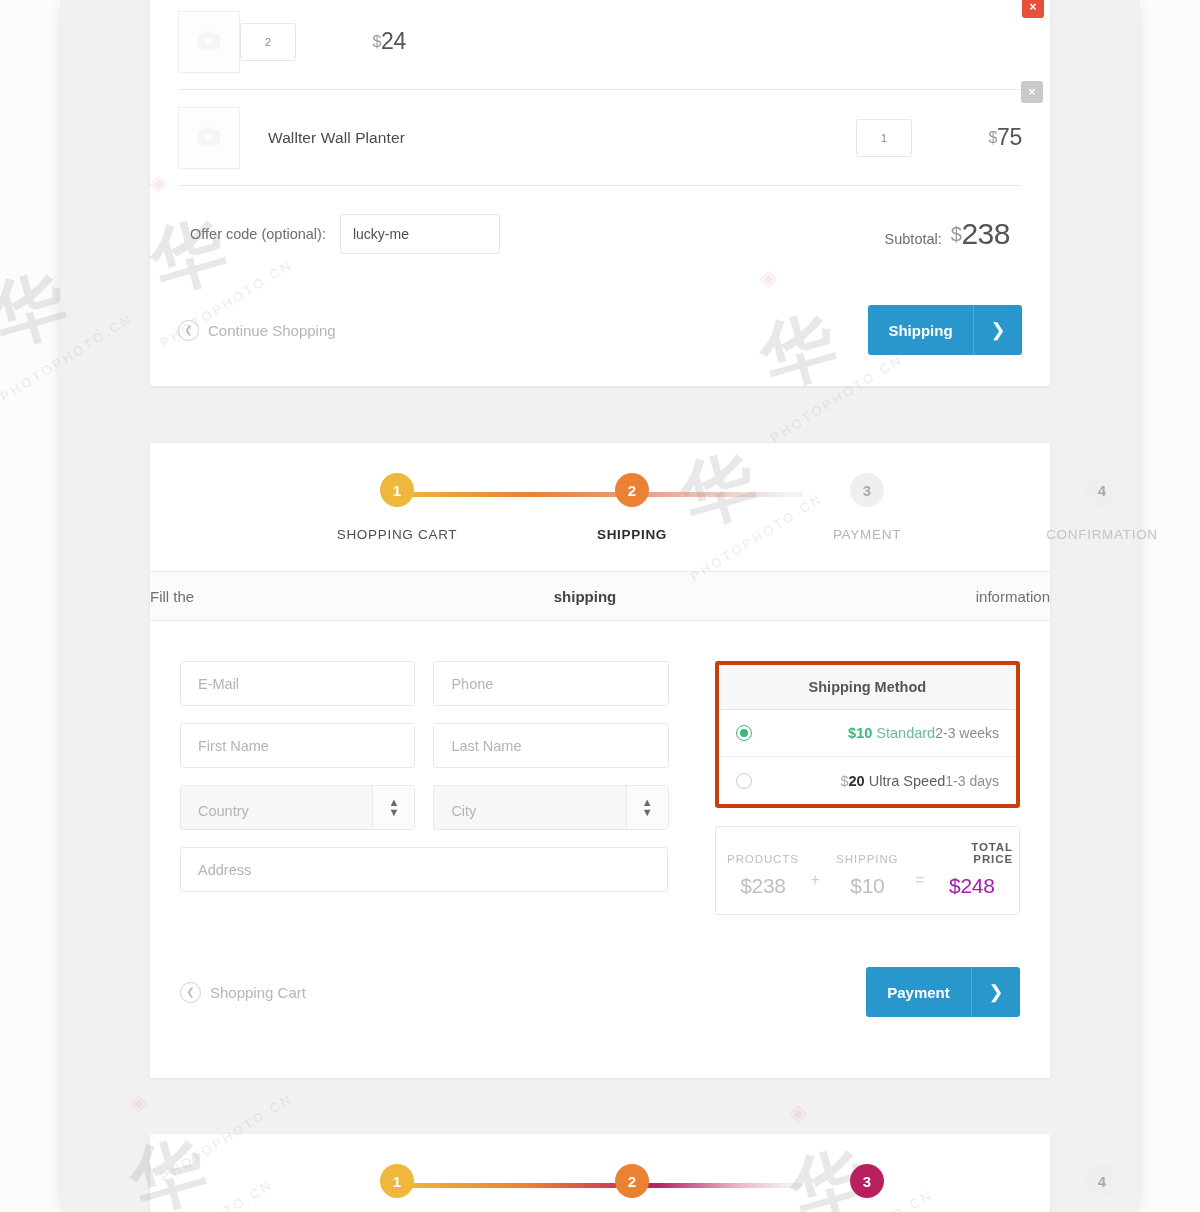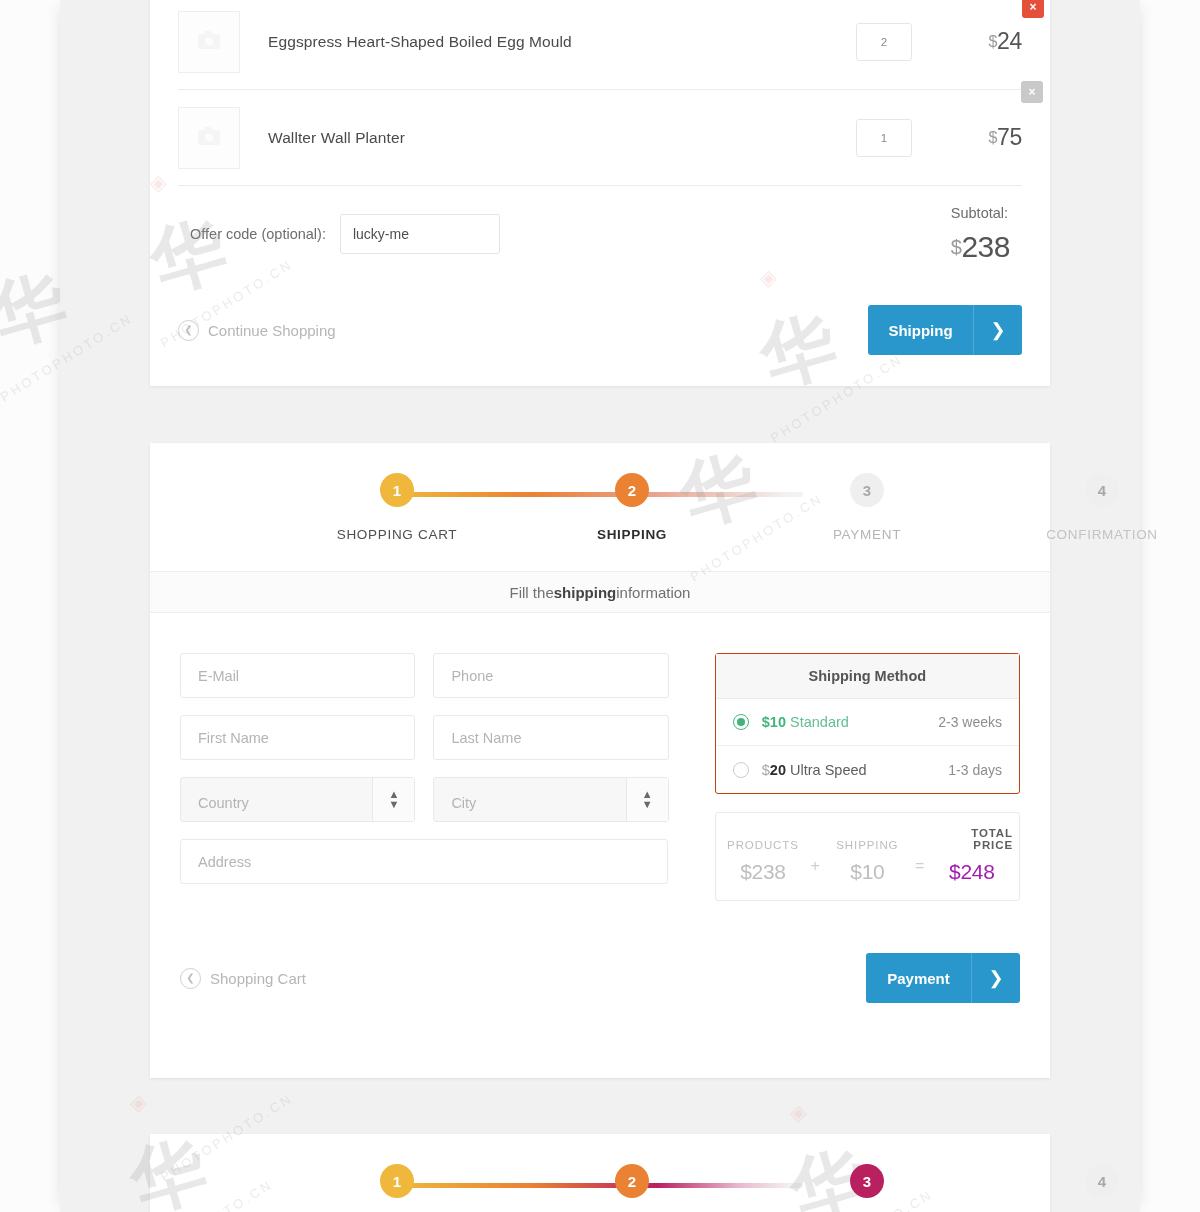--- a/index.html
+++ b/index.html
@@ -67,21 +67,21 @@
     position:relative; margin:0 40px; height:96px; display:flex; align-items:center;
   }
   .offer-label{ font-size:14.5px; color:#6d6d6d; }
   .offer-input{
     margin-left:14px; width:160px; height:40px;
     border:1px solid #e4e4e4; border-radius:3px; background:#fff;
     display:flex; align-items:center; padding:0 12px;
     font-size:14px; color:#4f4f4f;
   }
   .subtotal{
-    position:absolute; right:0; display:flex; align-items:baseline; gap:9px;flex-direction:column;
+    position:absolute; right:0; display:flex; align-items:baseline; gap:9px;
   }
   .subtotal .lab{ font-size:14.5px; color:#6d6d6d; }
   .subtotal .val{ font-size:30px; color:#555; letter-spacing:-.5px; }
   .subtotal .val .cur{ font-size:20px; color:#9a9a9a; vertical-align:3px; }
 
   
   .nav-row{
     position:relative; margin:0 28px; height:96px; display:flex; align-items:center;
   }
   .back-link{ display:flex; align-items:center; gap:9px; color:#b6b6b6; font-size:15px; cursor:pointer;}
@@ -111,22 +111,22 @@
   }
   .step{ position:absolute; top:30px; width:140px; margin-left:-70px; text-align:center; }
   .node{
     width:34px; height:34px; border-radius:50%; margin:0 auto;
     display:flex; align-items:center; justify-content:center;
     color:#ffffff; font-size:15px; font-weight:700; position:relative; z-index:2;
   }
   .step .lbl{ margin-top:20px; font-size:13.5px; letter-spacing:.7px; }
 
   .subbar{
-    height:42px; background:#fbfbfb; border-top:1px solid #ededed; border-bottom:1px solid #ededed;
-    display:flex; align-items:center; justify-content:center;
+    height:50px; background:#fbfbfb; border-top:1px solid #ededed; border-bottom:1px solid #ededed;
+    display:flex; align-items:center; justify-content:space-between;
     font-size:15px; color:#717171;
   }
   .subbar b{ color:#444; }
 
   .ship-body{ display:flex; padding:40px 30px 0 30px; }
   .form-col{ width:490px; }
   .side-col{ width:306px; margin-left:46px; }
 
   .f-row{ display:flex; gap:18px; margin-bottom:17px; }
   .fld{
@@ -138,21 +138,21 @@
   .fld.sel .txt{ flex:1 1 auto; padding:0 17px;margin-top:7px; }
   .fld.sel .spin{
     width:42px; align-self:stretch; border-left:1px solid #e9e9e9;
     display:flex; align-items:center; justify-content:center; color:#6a6a6a; font-size:11px;
     flex-direction:column; line-height:.85; background:#fbfbfb;
   }
   .w-state{ flex:0 0 350px; }
   .w-zip{ flex:0 0 122px; }
   .w-addr{ flex:0 0 488px; }
 
-  .panel{ border:1px solid #c2410c; border-radius:3px; background:#fff; }
+  .panel{ border:4px solid #c2410c; border-radius:3px; background:#fff;text-align:right; }
   .panel .head{
     height:45px; background:#f7f7f7; border-bottom:1px solid #e9e9e9;
     display:flex; align-items:center; justify-content:center;
     font-size:14.5px; font-weight:700; color:#555;
   }
   .opt{
     height:47px; display:flex; align-items:center; padding:0 17px; cursor:pointer;
     border-bottom:1px solid #f0f0f0;
   }
   .opt:last-child{ border-bottom:none; }
@@ -207,21 +207,20 @@
     <div class="cart-row">
       <div class="thumb">
         <span>
           <svg width="24" height="20" viewBox="0 0 24 20">
               <rect x="1" y="4" width="22" height="15" rx="2" fill="#e8e8e8"></rect>
               <rect x="7" y="1" width="7" height="4" rx="1" fill="#e8e8e8"></rect>
               <circle cx="12" cy="11.5" r="4" fill="#fbfbfb"></circle>
             </svg>
         </span>
       </div>
-      <div class="cart-name">Eggspress Heart-Shaped Boiled Egg Mould</div>
       <div class="qty-box">2</div>
       <div class="cart-price"><span class="cur">$</span><span>24</span></div>
       <div class="del red">×</div>
     </div>
 
     <div class="cart-row">
       <div class="thumb">
         <span>
           <svg width="24" height="20" viewBox="0 0 24 20">
               <rect x="1" y="4" width="22" height="15" rx="2" fill="#e8e8e8"></rect>

